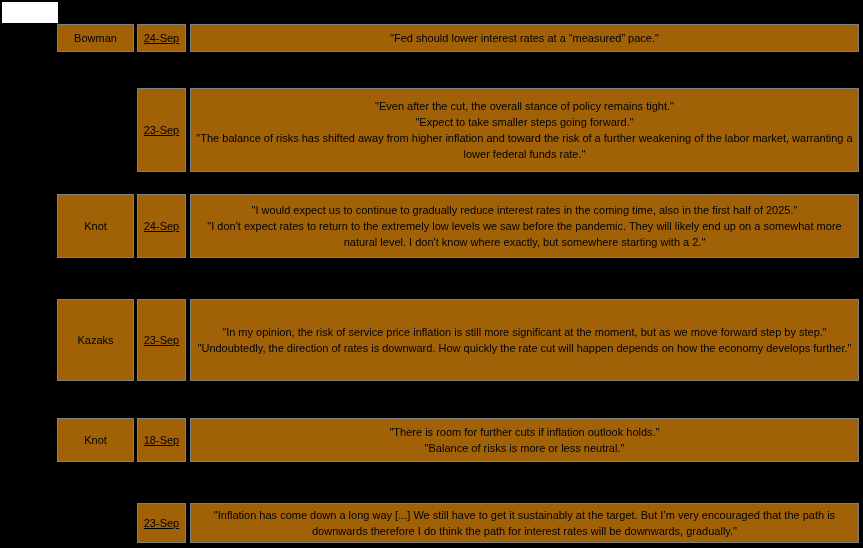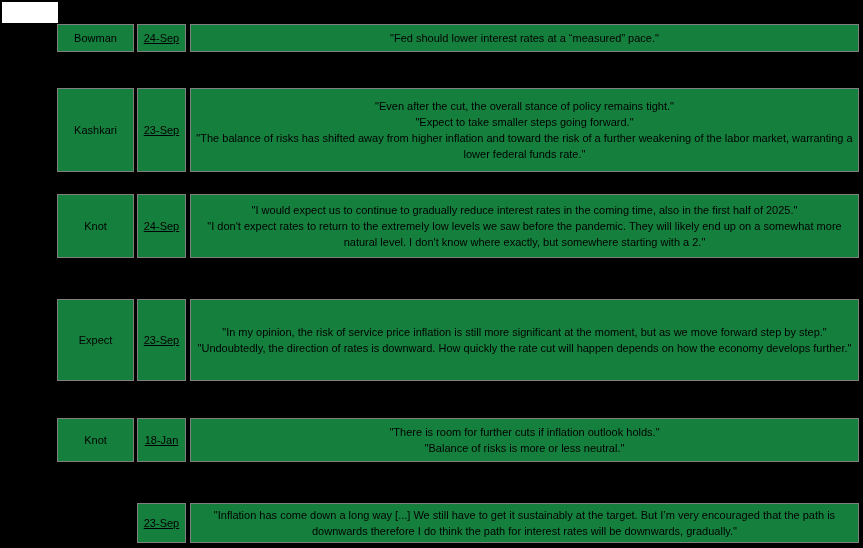--- a/index.html
+++ b/index.html
@@ -12,21 +12,21 @@
     overflow: hidden;
   }
   .whitebox {
     position: absolute;
     left: 2px; top: 2px;
     width: 56px; height: 21px;
     background: #ffffff;
   }
   .cell {
     position: absolute;
-    background: #15803d;
+    background: #a16207;
     border: 1px solid #7f7f7f;
     box-sizing: border-box;
     display: flex;
     align-items: center;
     justify-content: center;
     text-align: center;
     font-size: 11px;
     line-height: 16px;
     color: #000;
   }
@@ -48,44 +48,43 @@
 <div class="canvas">
 
   <div class="whitebox"></div>
 
   <div class="cell name r0">Bowman</div>
   <div class="cell date r0">24-Sep</div>
   <div class="cell quote r0">
     <div class="quote-line">"Fed should lower interest rates at a “measured” pace."</div>
   </div>
 
-  <div class="cell name r1">Kashkari</div>
   <div class="cell date r1">23-Sep</div>
   <div class="cell quote r1">
     <div class="quote-line">"Even after the cut, the overall stance of policy remains tight."</div>
     <div class="quote-line">"Expect to take smaller steps going forward."</div>
     <div class="quote-line">"The balance of risks has shifted away from higher inflation and toward the risk of a further weakening of the labor market, warranting a lower federal funds rate."</div>
   </div>
 
   <div class="cell name r2">Knot</div>
   <div class="cell date r2">24-Sep</div>
   <div class="cell quote r2">
     <div class="quote-line">"I would expect us to continue to gradually reduce interest rates in the coming time, also in the first half of 2025."</div>
     <div class="quote-line">"I don't expect rates to return to the extremely low levels we saw before the pandemic. They will likely end up on a somewhat more natural level. I don't know where exactly, but somewhere starting with a 2."</div>
   </div>
 
-  <div class="cell name r3">Expect</div>
+  <div class="cell name r3">Kazaks</div>
   <div class="cell date r3">23-Sep</div>
   <div class="cell quote r3">
     <div class="quote-line">"In my opinion, the risk of service price inflation is still more significant at the moment, but as we move forward step by step."</div>
     <div class="quote-line">"Undoubtedly, the direction of rates is downward. How quickly the rate cut will happen depends on how the economy develops further."</div>
   </div>
 
   <div class="cell name r4">Knot</div>
-  <div class="cell date r4">18-Jan</div>
+  <div class="cell date r4">18-Sep</div>
   <div class="cell quote r4">
     <div class="quote-line">"There is room for further cuts if inflation outlook holds."</div>
     <div class="quote-line">"Balance of risks is more or less neutral."</div>
   </div>
 
   <div class="cell date r5">23-Sep</div>
   <div class="cell quote r5">
     <div class="quote-line">"Inflation has come down a long way [...] We still have to get it sustainably at the target. But I’m very encouraged that the path is downwards therefore I do think the path for interest rates will be downwards, gradually."</div>
   </div>
 

